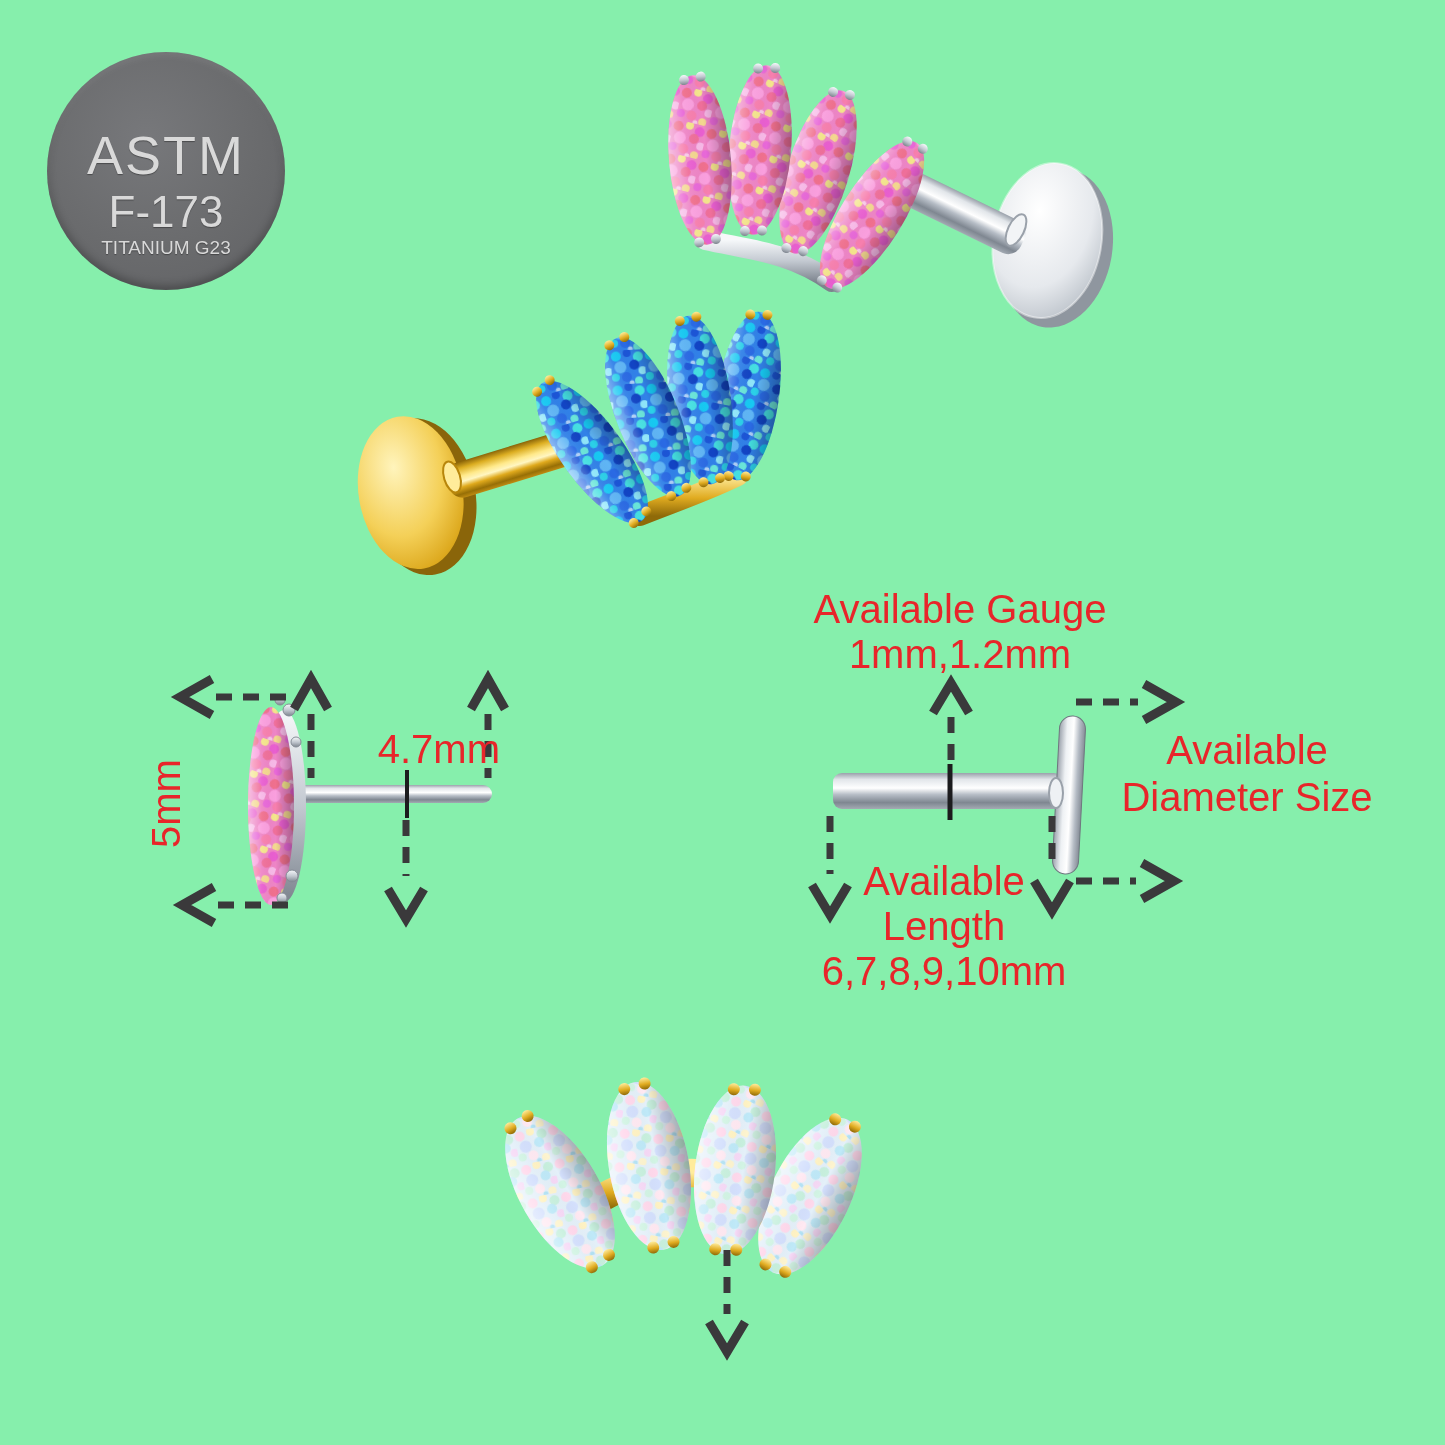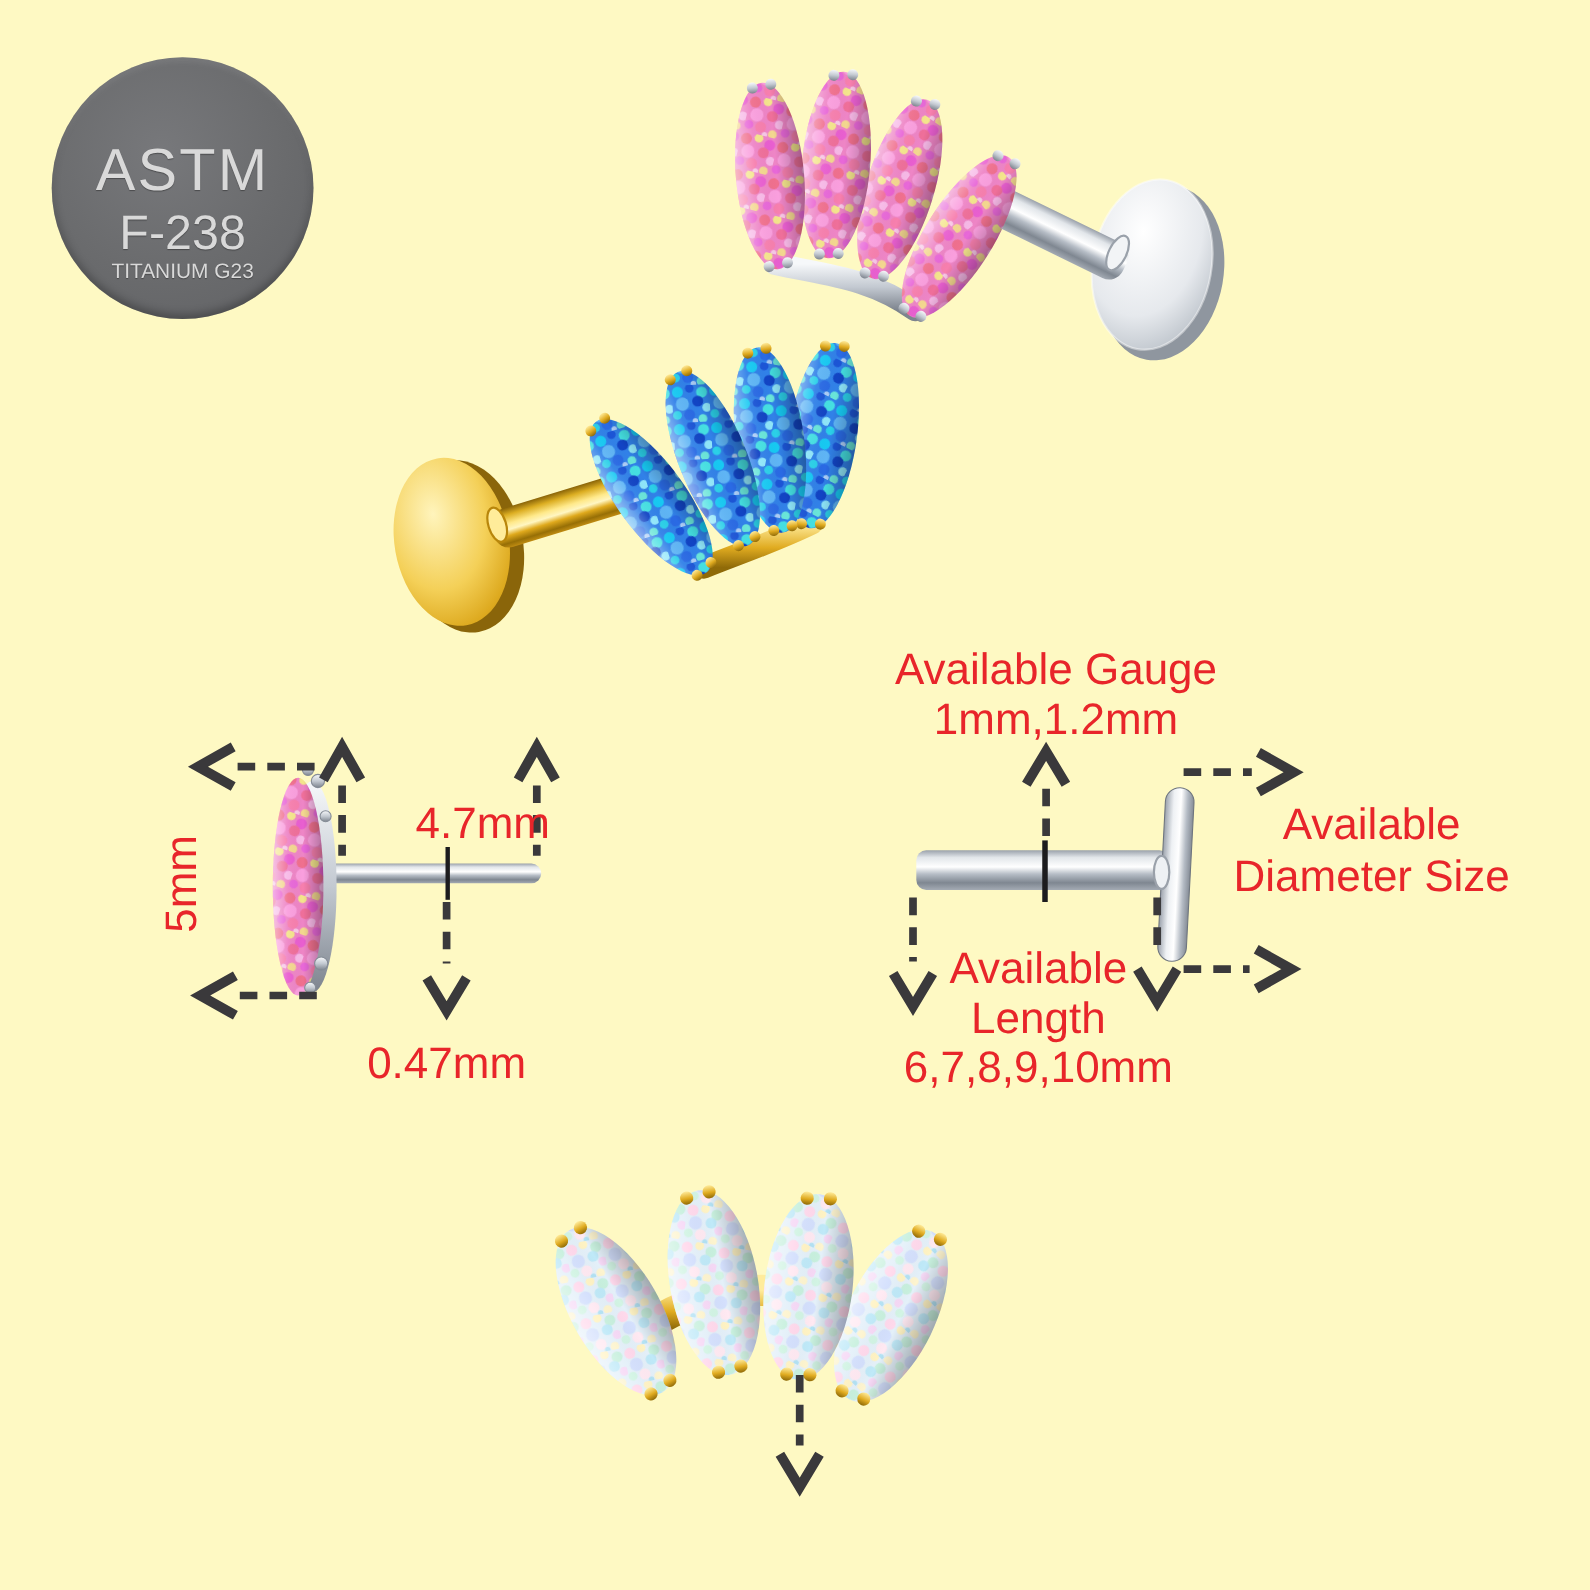--- a/index.html
+++ b/index.html
@@ -1,16 +1,16 @@
 <!DOCTYPE html>
 <html><head>
 <meta charset="utf-8">
 <style>
   html,body{margin:0;padding:0;background:#fff;}
-  .canvas{position:relative;width:1445px;height:1445px;background:#fef9c3;overflow:hidden;
+  .canvas{position:relative;width:1445px;height:1445px;background:#86efac;overflow:hidden;
           font-family:"Liberation Sans",sans-serif;}
   .scene{position:absolute;left:0;top:0;}
   .badge{position:absolute;left:47px;top:52px;width:238px;height:238px;border-radius:50%;
          background:radial-gradient(circle at 42% 36%,#77787b 0%,#6a6b6d 55%,#606164 100%);
          box-shadow:inset 0 -4px 8px rgba(0,0,0,.28), inset 0 3px 6px rgba(255,255,255,.12);}
   .badge div{position:absolute;left:0;width:238px;text-align:center;color:#d9d9d9;
              text-shadow:0 1px 1px rgba(0,0,0,.35);}
   .badge .b1{top:76px;font-size:54px;line-height:1;letter-spacing:2px;}
   .badge .b2{top:138px;font-size:44px;line-height:1;}
   .badge .b3{top:186px;font-size:19px;line-height:1;}
@@ -244,29 +244,28 @@
       <path d="M812,885 L830,915 L848,885"></path>
       <path d="M1034,881 L1052,911 L1070,881"></path>
       <path d="M1142,863 L1174,881 L1142,899"></path>
       <path d="M709,1322 L727,1352 L745,1322"></path>
     </g>
   </g>
 </svg>
 
 <div class="badge">
   <div class="b1">ASTM</div>
-  <div class="b2">F-238</div>
+  <div class="b2">F-173</div>
   <div class="b3">TITANIUM G23</div>
 </div>
 
 <div class="lbl rot" style="left:66px;top:781px;width:200px;height:45px;">5mm</div>
 
 <div class="lbl" style="left:300px;top:727px;width:200px;text-align:right;">4.7mm</div>
 
-<div class="lbl" style="left:296px;top:945px;width:220px;">0.47mm</div>
 
 <div class="lbl" style="left:760px;top:587px;width:400px;">
   <div>Available Gauge</div>
   <div>1mm,1.2mm</div>
 </div>
 
 <div class="lbl" style="left:1097px;top:727px;width:300px;line-height:47px;">
   <div>Available</div>
   <div>Diameter Size</div>
 </div>

